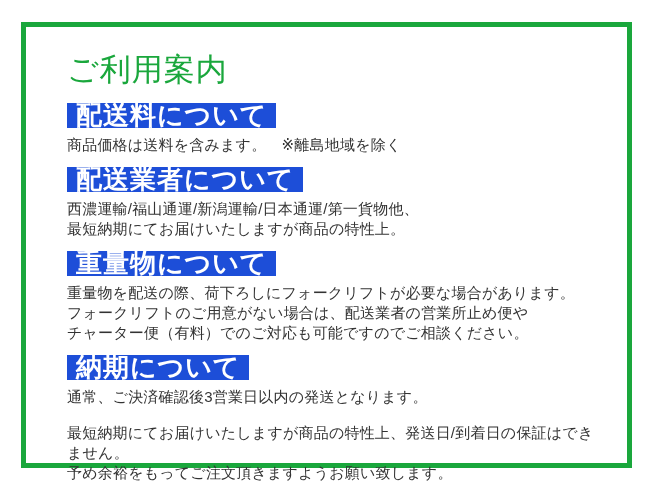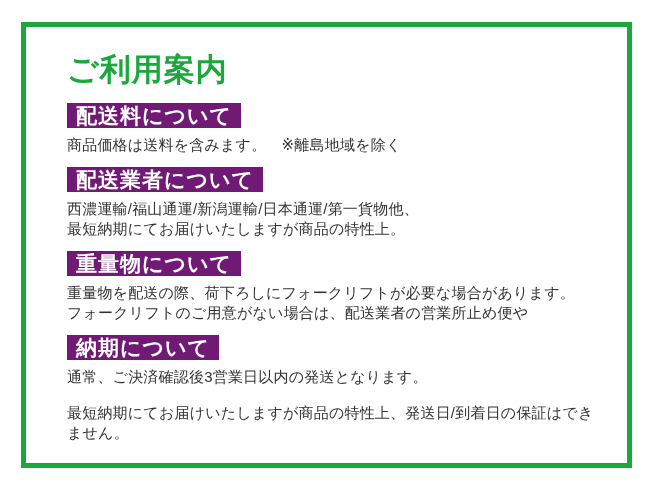--- a/index.html
+++ b/index.html
@@ -25,33 +25,33 @@
     background: #ffffff;
     box-sizing: content-box;
   }
   .guide-inner {
     padding: 23px 30px 0 41px;
   }
   .page-title {
     margin: 0 0 14px 0;
     font-size: 31px;
     line-height: 39px;
-    font-weight: bold;
+    font-weight: normal;
     color: #1aa73c;
     letter-spacing: 1px;
   }
   .section {
     margin: 0 0 12px 0;
   }
   .section-heading {
     display: inline-block;
-    background: #701a75;
+    background: #1d4ed8;
     color: #ffffff;
     font-weight: bold;
-    font-size: 21px;
+    font-size: 26px;
     line-height: 21px;
     padding: 2px 9px;
     letter-spacing: 1px;
   }
   .section-body {
     margin: 7px 0 0 0;
     font-size: 15px;
     line-height: 20px;
     color: #333333;
     letter-spacing: 0.2px;
@@ -74,23 +74,25 @@
       <div class="section">
         <div class="section-heading">配送業者について</div>
         <p class="section-body">西濃運輸/福山通運/新潟運輸/日本通運/第一貨物他、</p>
         <p class="section-body" style="margin-top:0;">最短納期にてお届けいたしますが商品の特性上。</p>
       </div>
 
       <div class="section">
         <div class="section-heading">重量物について</div>
         <p class="section-body">重量物を配送の際、荷下ろしにフォークリフトが必要な場合があります。</p>
         <p class="section-body" style="margin-top:0;">フォークリフトのご用意がない場合は、配送業者の営業所止め便や</p>
+        <p class="section-body" style="margin-top:0;">チャーター便（有料）でのご対応も可能ですのでご相談ください。</p>
       </div>
 
       <div class="section">
         <div class="section-heading">納期について</div>
         <p class="section-body">通常、ご決済確認後3営業日以内の発送となります。</p>
         <p class="section-body" style="margin-top:16px;">最短納期にてお届けいたしますが商品の特性上、発送日/到着日の保証はできません。</p>
+        <p class="section-body" style="margin-top:0;">予め余裕をもってご注文頂きますようお願い致します。</p>
       </div>
 
     </div>
   </div>
 </div>
 
 </body></html>

